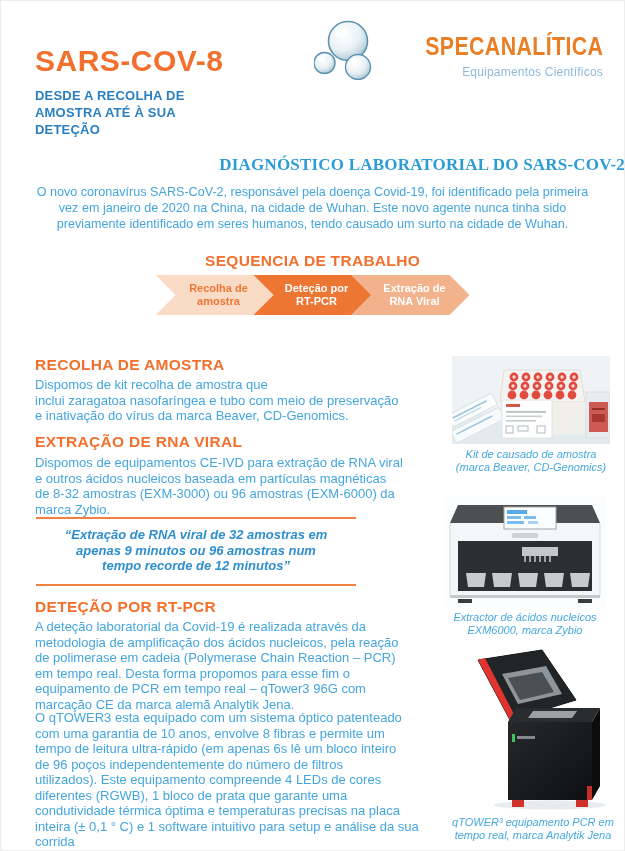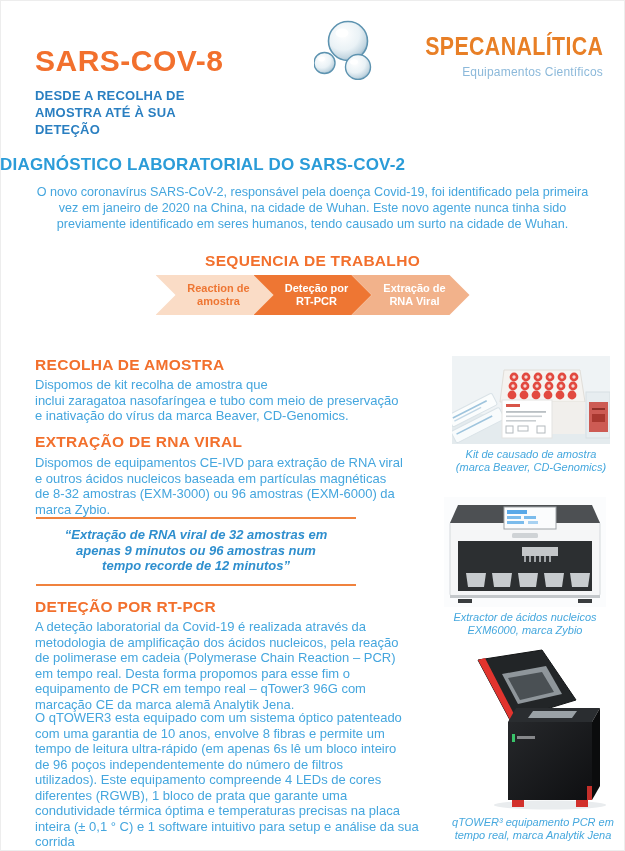--- a/index.html
+++ b/index.html
@@ -25,22 +25,22 @@
                   line-height:17px;white-space:pre-line;letter-spacing:.2px;}
 
   .logo{position:absolute;right:22px;top:16px;display:flex;align-items:center;gap:8px;}
   .logo-bubbles{width:64px;height:64px;flex:0 0 auto;}
   .logo-textcol{display:flex;flex-direction:column;align-items:flex-end;padding-top:13px;}
   .logo-name{font-size:26px;font-weight:700;color:#e87f26;letter-spacing:.5px;
              transform:scaleX(.82);transform-origin:right top;white-space:nowrap;}
   .logo-tagline{font-size:12px;color:#8cb9da;margin-top:3px;letter-spacing:.2px;}
 
   
-  .intro-heading{position:absolute;left:0;right:0;top:155px;text-align:left;
-                 font-size:17px;font-weight:800;color:var(--blue-heading);letter-spacing:.2px;}
+  .intro-heading{position:absolute;left:0;right:0;top:155px;text-align:right;
+                 font-size:17px;font-weight:800;color:var(--blue-heading);letter-spacing:.2px;font-family:Liberation Serif, serif;}
   .intro-body{position:absolute;left:10px;width:605px;top:184px;text-align:center;
               font-size:12.6px;color:var(--blue-text);line-height:16px;white-space:pre-line;}
 
   
   .seq-heading{position:absolute;left:0;right:0;top:252px;text-align:center;
                font-size:15.5px;font-weight:800;color:var(--orange);letter-spacing:.3px;}
   .seq-arrows{position:absolute;left:0;right:0;top:275px;height:40px;
               display:flex;justify-content:center;}
   .step{width:118px;height:40px;display:flex;align-items:center;justify-content:center;
         text-align:center;font-size:11px;font-weight:700;line-height:13px;
@@ -115,21 +115,21 @@
     </div>
   </div>
 
   <div class="intro-heading">DIAGNÓSTICO LABORATORIAL DO SARS-COV-2</div>
   <div class="intro-body">O novo coronavírus SARS-CoV-2, responsável pela doença Covid-19, foi identificado pela primeira
 vez em janeiro de 2020 na China, na cidade de Wuhan. Este novo agente nunca tinha sido
 previamente identificado em seres humanos, tendo causado um surto na cidade de Wuhan.</div>
 
   <div class="seq-heading">SEQUENCIA DE TRABALHO</div>
   <div class="seq-arrows">
-    <div class="step step1">Reaction de
+    <div class="step step1">Recolha de
 amostra</div>
     <div class="step step3">Deteção por
 RT-PCR</div>
     <div class="step step2">Extração de
 RNA Viral</div>
   </div>
 
   <div class="sec-h" id="recolha-h">RECOLHA DE AMOSTRA</div>
   <div class="sec-p" id="recolha-p">Dispomos de kit recolha de amostra que
 inclui zaragatoa nasofaríngea e tubo com meio de preservação

